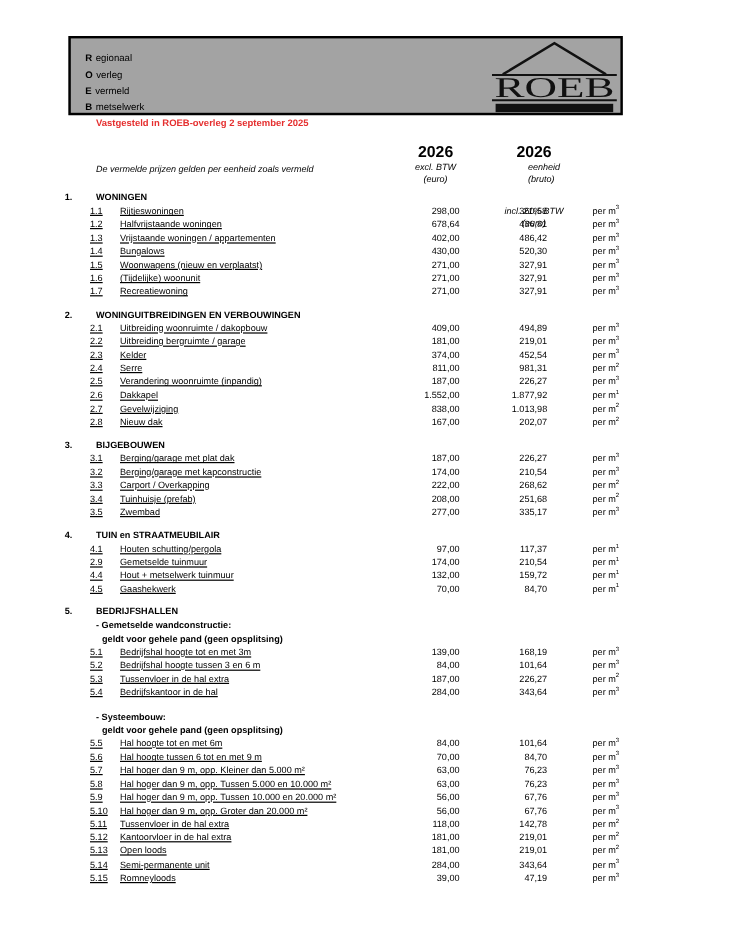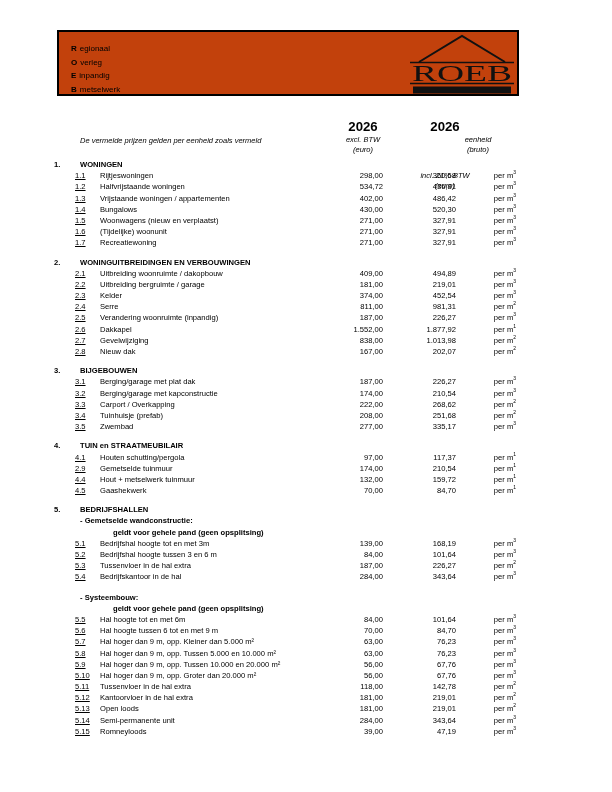--- a/index.html
+++ b/index.html
@@ -4,82 +4,83 @@
 <style>
   html,body { margin:0; padding:0; background:#ffffff; }
   .page {
     position:relative; width:612px; height:792px; background:#ffffff;
     font-family:"Liberation Sans", sans-serif; color:#000; overflow:hidden;
   }
 
   
   .header-box {
     position:absolute; left:57px; top:30px; width:458px; height:62px;
-    background:#c2410c; border:2px solid #000;
+    background:#a3a3a3; border:2px solid #000;
   }
   .acronym { position:absolute; left:12px; top:10px; font-size:8px; line-height:13.5px; }
   .acronym .ln { white-space:nowrap; }
   .acronym b { font-weight:bold; }
   .acronym .rest { margin-left:3px; }
   .logo { position:absolute; right:0px; top:1px; width:110px; height:61px; }
 
   
   .title-block { position:absolute; left:80px; top:98px; }
   .doc-title  { font-size:7.9px; font-weight:bold; line-height:10.6px; white-space:nowrap; }
   .doc-sub    { font-size:7.9px; font-weight:bold; line-height:10.6px; color:#e52f2f; white-space:nowrap; }
 
   
   .year { position:absolute; top:119px; width:86px; text-align:center; font-size:13.2px; font-weight:bold; }
   .year1 { left:320px; } .year2 { left:402px; }
   .colhead { position:absolute; top:135px; font-style:italic; font-size:7.5px; line-height:9.8px; }
   .ch1 { left:320px; width:86px; text-align:center; }
   .ch2 { left:402px; width:86px; text-align:center;margin-top:36px; }
-  .ch3 { left:440px; width:76px; text-align:center; }
+  .ch3 { left:440px; width:76px; text-align:left; }
   .intro { position:absolute; left:80px; top:136px; font-style:italic; font-size:7.5px; white-space:nowrap; }
 
   
   .table-body { position:absolute; left:0; top:159px; width:612px; }
   .section { margin-bottom:8px; }
   .group-gap { height:9px; }
   .line { position:relative; height:11.2px; line-height:11.2px; font-size:7.6px; white-space:nowrap; }
   .c-secnum   { position:absolute; left:54px;  font-weight:bold; }
   .c-sectitle { position:absolute; left:80px;  font-weight:bold; }
   .c-subtitle { position:absolute; left:80px;  font-weight:bold; }
-  .c-note     { position:absolute; left:85px;  font-weight:bold;margin-left:28px; }
+  .c-note     { position:absolute; left:85px;  font-weight:bold; }
   .c-num   { position:absolute; left:75px;text-decoration:underline; }
-  .c-label { position:absolute; left:100px; }
+  .c-label { position:absolute; left:100px;text-decoration:underline; }
   .c-excl  { position:absolute; left:300px; width:83px; text-align:right; }
   .c-incl  { position:absolute; left:380px; width:76px; text-align:right; }
   .c-unit  { position:absolute; left:444px; width:72px; text-align:right; }
   .c-unit sup { font-size:5px; line-height:0; vertical-align:super; }
 </style>
 </head>
 <body>
 
 <div class="page">
 
   <div class="header-box">
     <div class="acronym">
       <div class="ln"><b>R</b><span class="rest">egionaal</span></div>
       <div class="ln"><b>O</b><span class="rest">verleg</span></div>
-      <div class="ln"><b>E</b><span class="rest">inpandig</span></div>
+      <div class="ln"><b>E</b><span class="rest">vermeld</span></div>
       <div class="ln"><b>B</b><span class="rest">metselwerk</span></div>
     </div>
     <div class="logo">
       <svg viewBox="0 0 110 61" width="110" height="61">
         <polyline points="12,29 55,3 98,29" fill="none" stroke="#111" stroke-width="2"></polyline>
         <line x1="3" y1="29.5" x2="107" y2="29.5" stroke="#111" stroke-width="1.6"></line>
         <text x="55" y="48" text-anchor="middle" font-family="Liberation Serif, serif" font-size="24" fill="#111" textLength="100" lengthAdjust="spacingAndGlyphs">ROEB</text>
         <line x1="3" y1="50.5" x2="107" y2="50.5" stroke="#111" stroke-width="1.6"></line>
         <rect x="6" y="53.5" width="98" height="7" fill="#111"></rect>
       </svg>
     </div>
   </div>
 
   <div class="title-block">
+    <div class="doc-sub">Vastgesteld in ROEB-overleg 2 september 2025</div>
   </div>
 
   <div class="year year1">2026</div>
   <div class="year year2">2026</div>
   <div class="colhead ch1">
     <div>excl. BTW</div>
     <div>(euro)</div>
   </div>
   <div class="colhead ch2">
     <div>incl. 21% BTW</div>
@@ -100,21 +101,21 @@
         <div class="line row">
           <span class="c-num">1.1</span>
           <span class="c-label">Rijtjeswoningen</span>
           <span class="c-excl">298,00</span>
           <span class="c-incl">360,58</span>
           <span class="c-unit">per m<sup>3</sup></span>
         </div>
         <div class="line row">
           <span class="c-num">1.2</span>
           <span class="c-label">Halfvrijstaande woningen</span>
-          <span class="c-excl">534,72</span>
+          <span class="c-excl">678,64</span>
           <span class="c-incl">436,81</span>
           <span class="c-unit">per m<sup>3</sup></span>
         </div>
         <div class="line row">
           <span class="c-num">1.3</span>
           <span class="c-label">Vrijstaande woningen / appartementen</span>
           <span class="c-excl">402,00</span>
           <span class="c-incl">486,42</span>
           <span class="c-unit">per m<sup>3</sup></span>
         </div>

